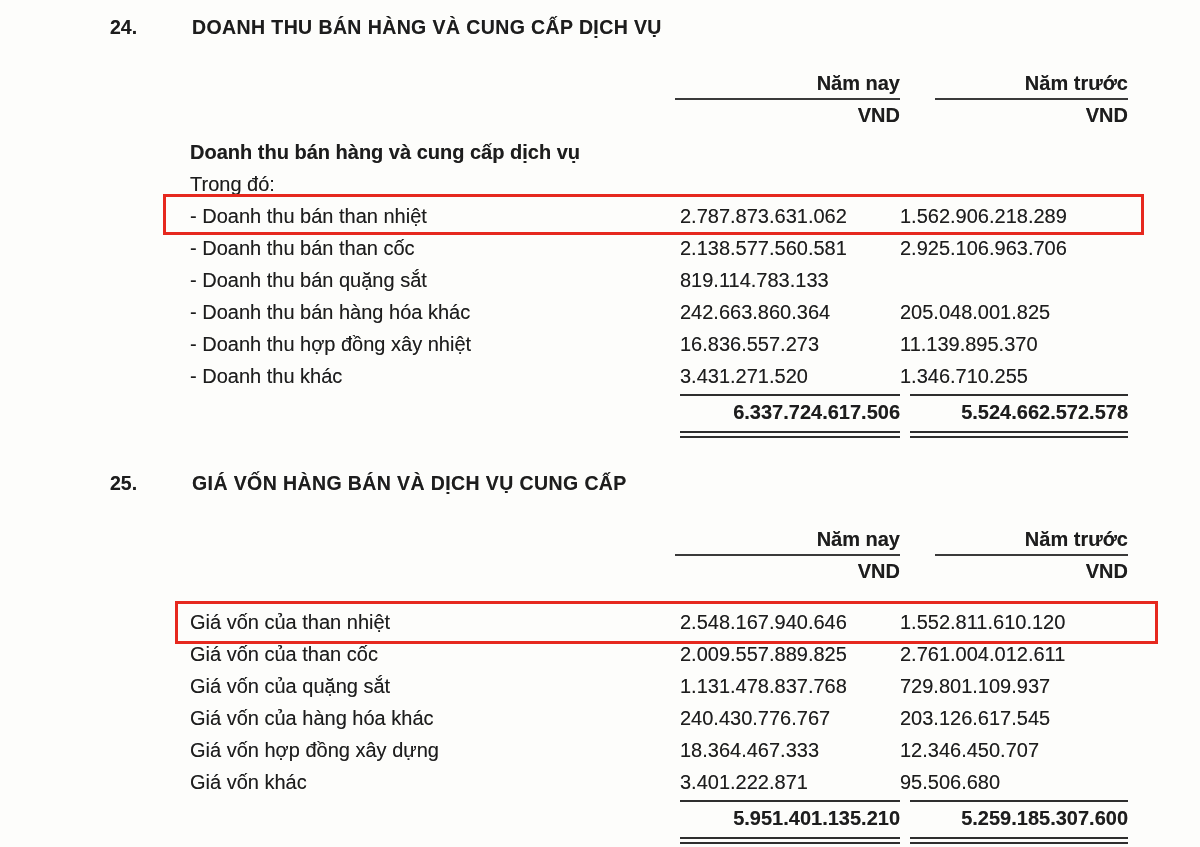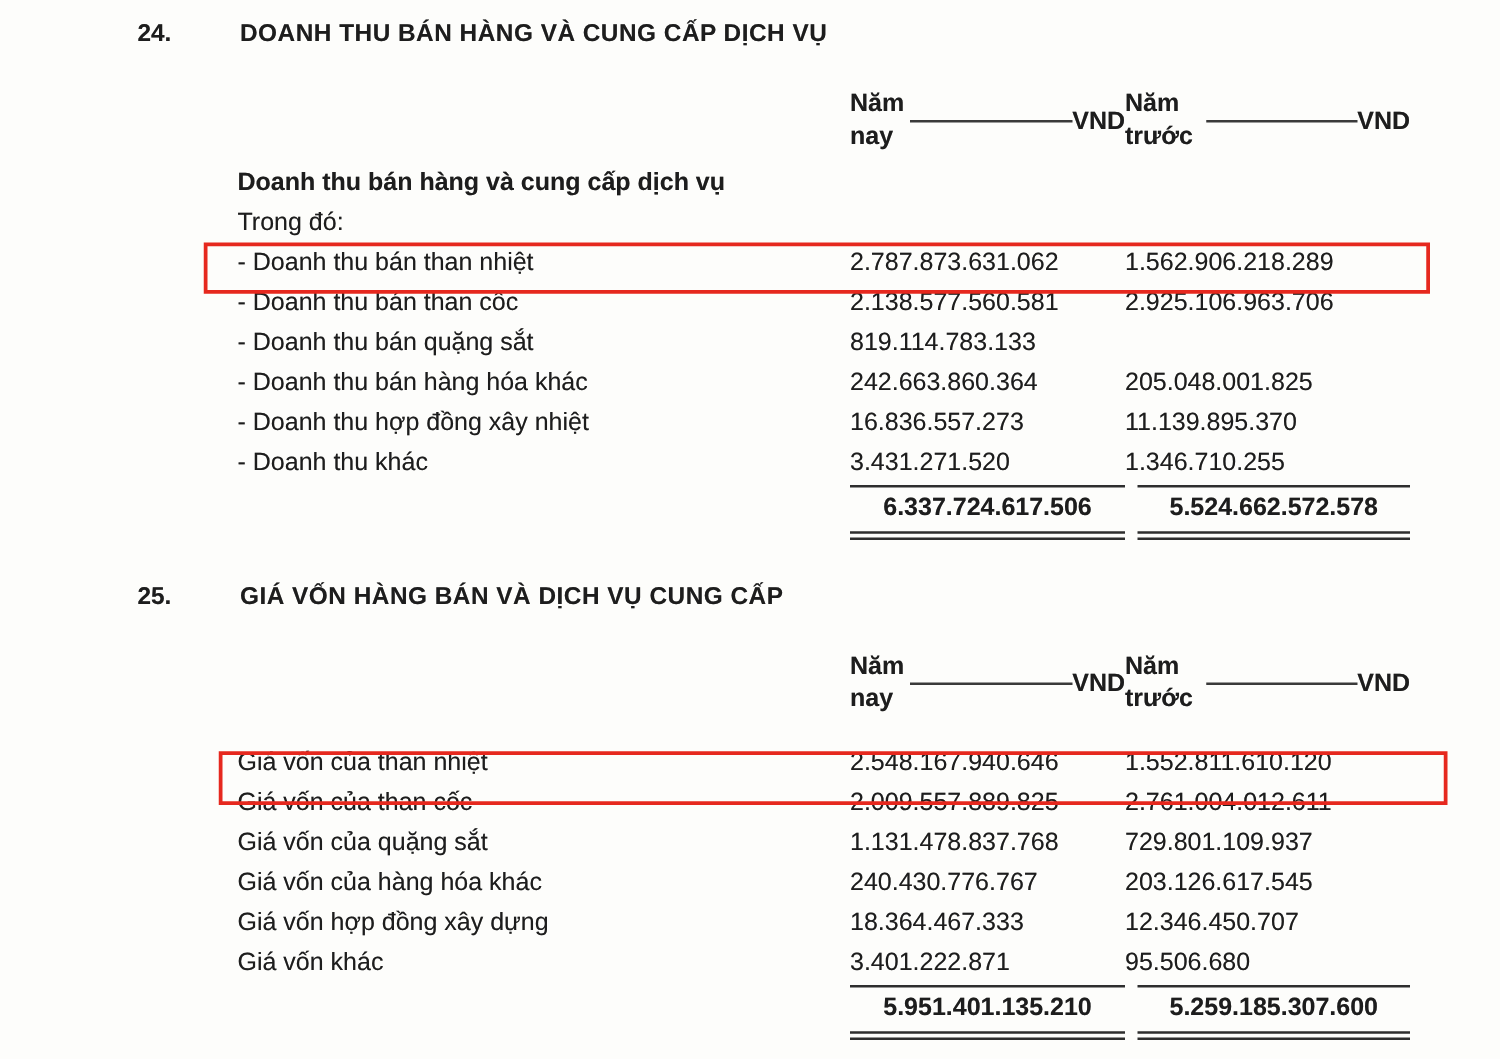--- a/index.html
+++ b/index.html
@@ -19,35 +19,35 @@
     margin-left:110px;
     font-weight:bold;
     font-size:19.5px;
     line-height:26px;
     letter-spacing:.4px;
   }
   .sec-title .num{width:82px;letter-spacing:0;}
   .grid{display:grid;grid-template-columns:490px 220px 228px;margin-left:190px;}
   
   .chead{margin-top:30px;}
-  .chead .cell{display:flex;flex-direction:row;align-items:center;}
+  .chead .cell{display:flex;flex-direction:column;align-items:flex-end;}
   .chead .hlbl{font-weight:bold;font-size:20px;line-height:26px;}
   .chead .rule{height:0;border-bottom:2px solid #3a3a3a;margin-top:2px;}
   .chead .c1 .rule{width:225px;}
   .chead .c2 .rule{width:193px;}
   .chead .unit{font-weight:bold;font-size:20px;line-height:26px;margin-top:2px;}
   
   .tbody{margin-top:8px;}
   .row{display:grid;grid-template-columns:490px 220px 228px;height:32px;line-height:32px;font-size:20px;margin-left:190px;}
   .row .lbl{white-space:nowrap;}
   .row .lbl.b{font-weight:bold;}
   .row .num{text-align:left;font-variant-numeric:tabular-nums;white-space:nowrap;}
   
   .totalrow{display:grid;grid-template-columns:490px 220px 228px;margin-left:190px;font-size:20px;font-weight:bold;}
-  .tnum{border-top:2px solid #2e2e2e;text-align:center;line-height:32px;height:32px;margin-top:2px;font-variant-numeric:tabular-nums;}
+  .tnum{border-top:2px solid #2e2e2e;text-align:right;line-height:32px;height:32px;margin-top:2px;font-variant-numeric:tabular-nums;}
   .tnum.t2{width:218px;margin-left:auto;}
   .dblrow{display:grid;grid-template-columns:490px 220px 228px;margin-left:190px;}
   .dbl{height:3px;border-top:2px solid #2e2e2e;border-bottom:2px solid #2e2e2e;margin-top:3px;}
   .dbl.d2{width:218px;margin-left:auto;}
   
   .hl-box{position:absolute;border:3px solid #e6281e;background:transparent;}
   #hl-box-1{left:163px;top:194px;width:975px;height:35px;}
   #hl-box-2{left:175px;top:601px;width:977px;height:37px;}
   .sp24{margin-top:0;}
   .sp25{margin-top:32px;}

